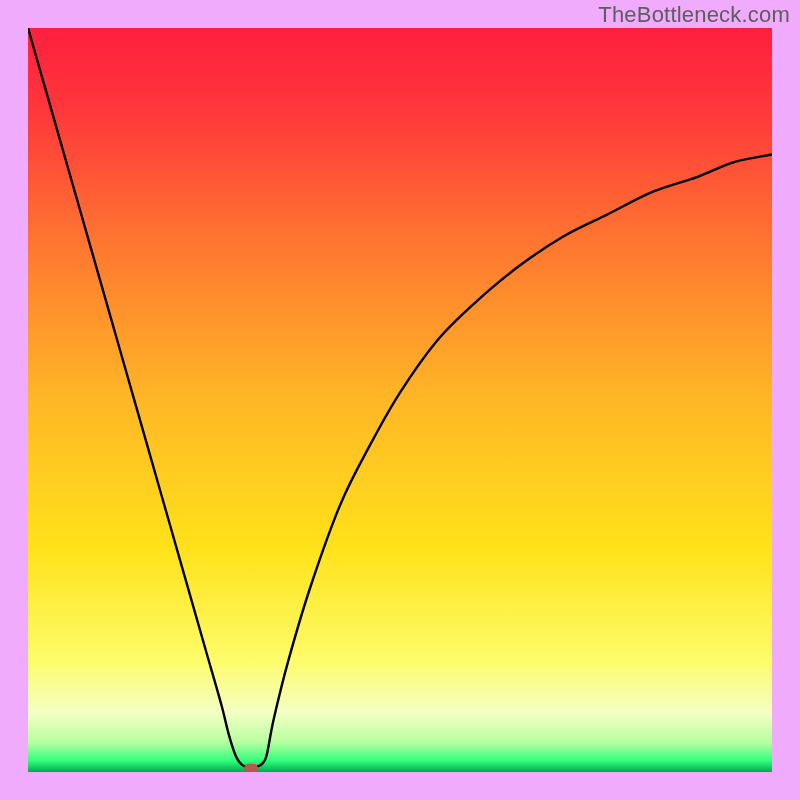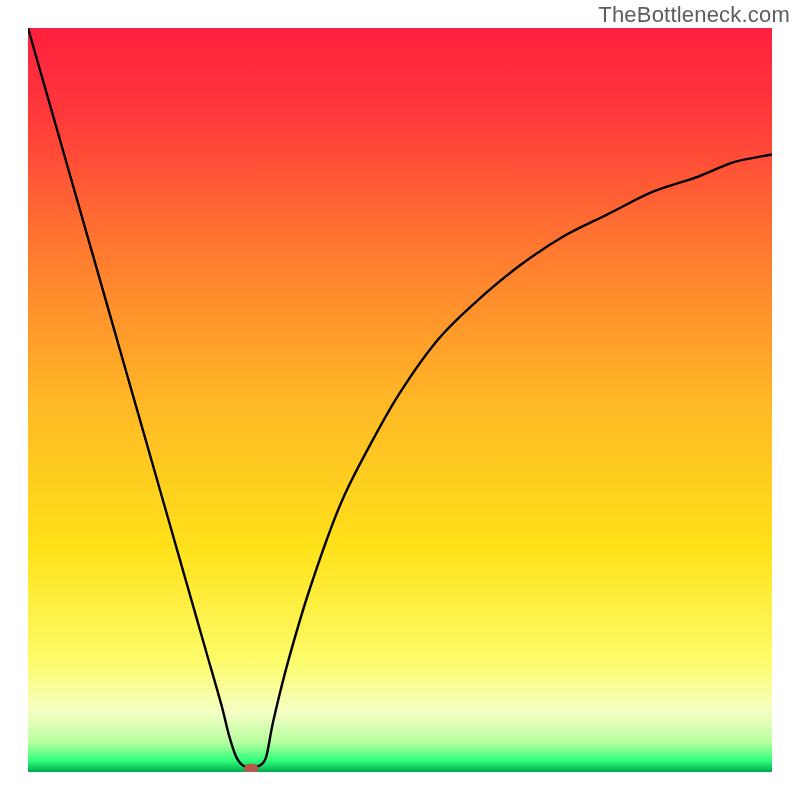--- a/index.html
+++ b/index.html
@@ -10,21 +10,21 @@
     background: #000;
     overflow: hidden;
     font-family: Arial, Helvetica, sans-serif;
   }
   .frame {
     position: absolute;
     top: 0;
     left: 0;
     width: 800px;
     height: 800px;
-    background: #ffffff;
+    background: #f0abfc;
   }
   .watermark {
     position: absolute;
     top: 2px;
     right: 10px;
     font-size: 22px;
     font-weight: 500;
     color: #5d5d5d;
     letter-spacing: 0.2px;
   }

